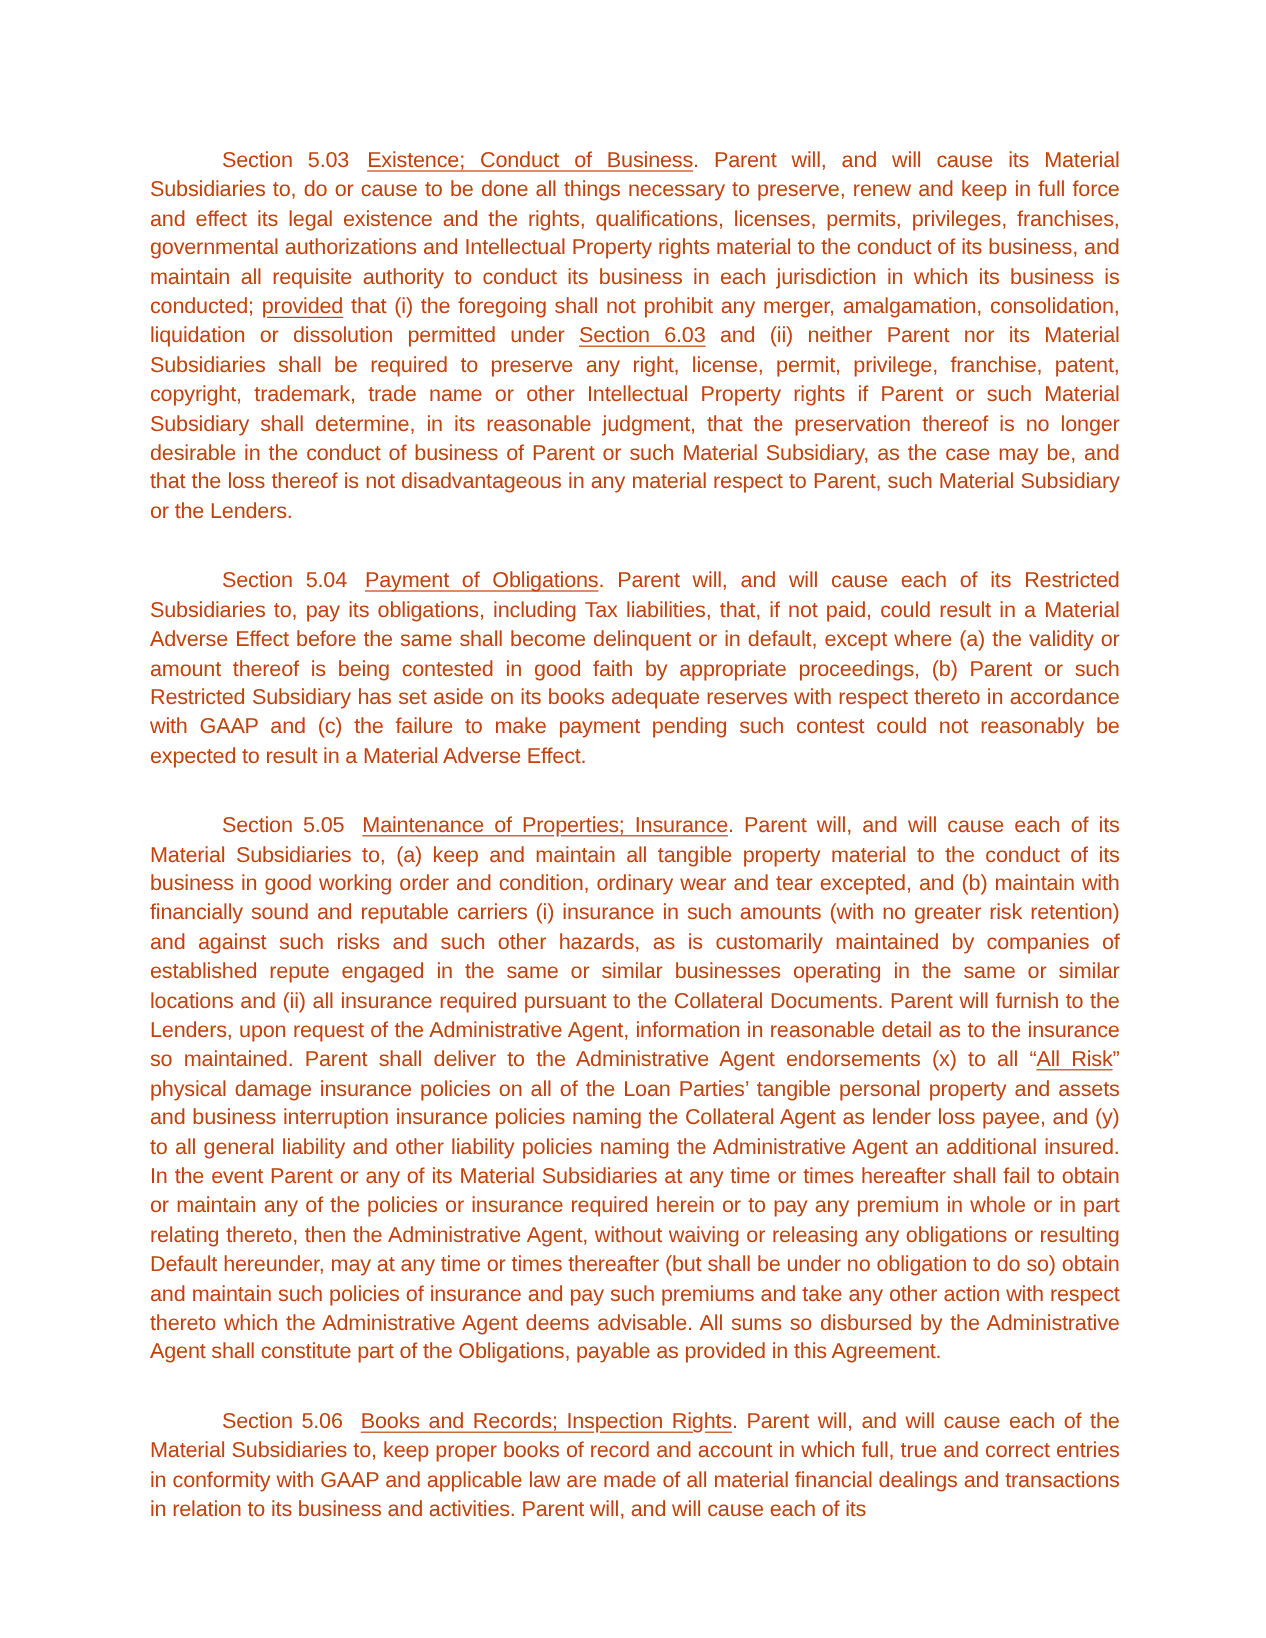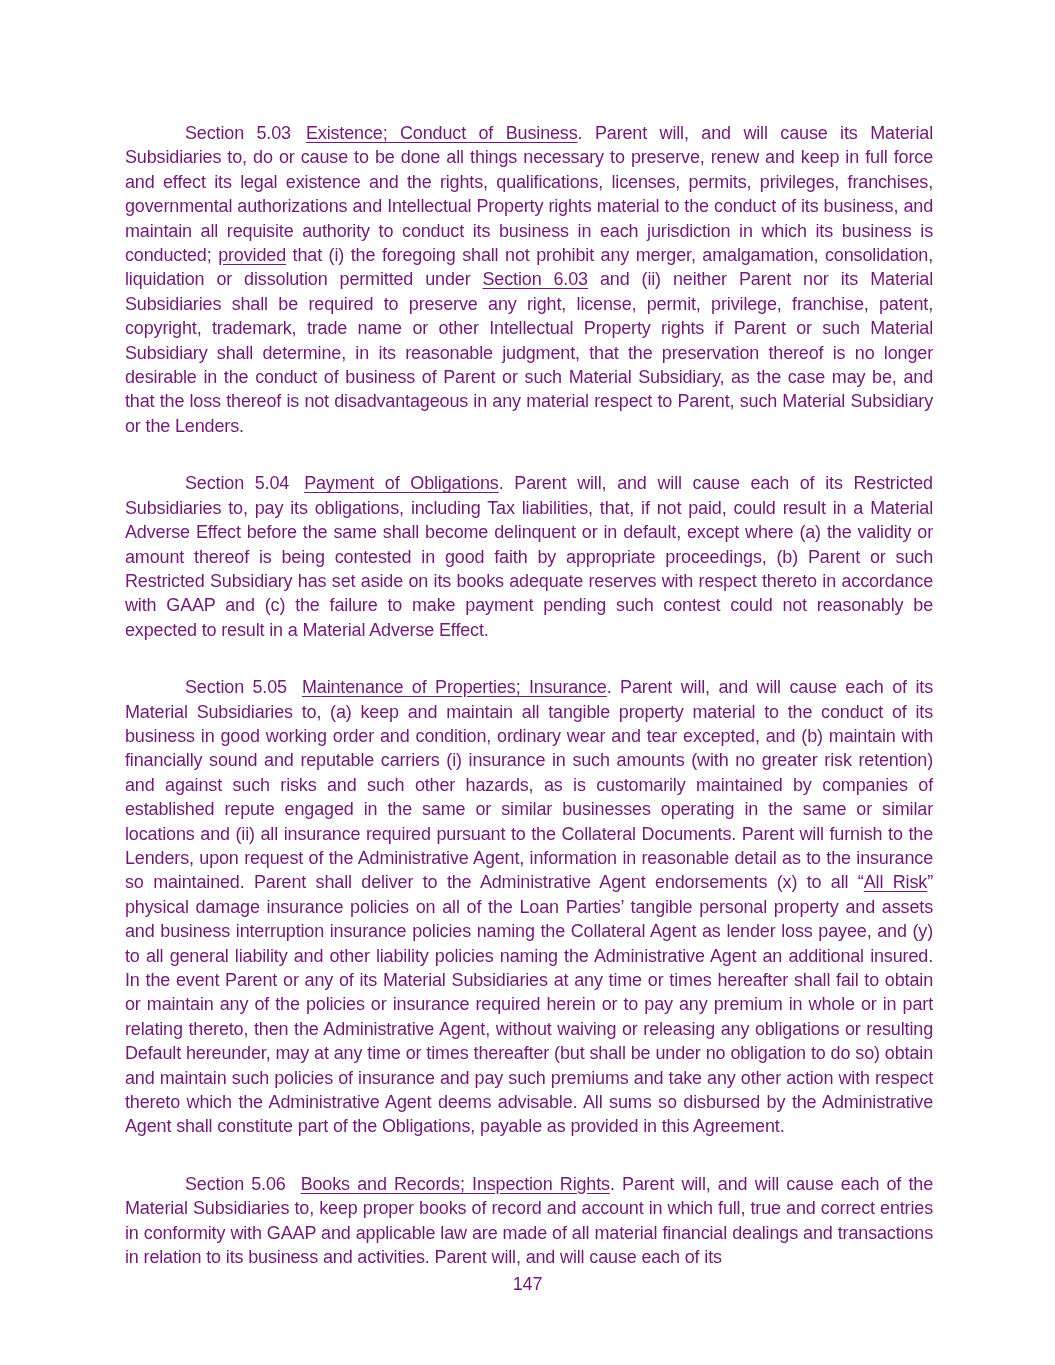--- a/index.html
+++ b/index.html
@@ -5,21 +5,21 @@
   html, body {
     margin: 0;
     padding: 0;
     background: #ffffff;
   }
   .page {
     position: relative;
     width: 1055px;
     height: 1365px;
     background: #ffffff;
-    color: #701a75;
+    color: #c2410c;
     font-family: "Liberation Sans", "DejaVu Sans", sans-serif;
     font-size: 18px;
     line-height: 24.4px;
     letter-spacing: -0.15px;
     box-sizing: border-box;
     overflow: hidden;
   }
   .content {
     position: absolute;
     top: 121px;
@@ -68,16 +68,13 @@
     <p class="section">
       <span class="sec-label">Section 5.05</span><span class="u">Maintenance of Properties; Insurance</span><span>.</span><span><span>  Parent will, and will cause each of its Material Subsidiaries to, (a) keep and maintain all tangible property material to the conduct of its business in good working order and condition, ordinary wear and tear excepted, and (b) maintain with financially sound and reputable carriers (i) insurance in such amounts (with no greater risk retention) and against such risks and such other hazards, as is customarily maintained by companies of established repute engaged in the same or similar businesses operating in the same or similar locations and (ii) all insurance required pursuant to the Collateral Documents.  Parent will furnish to the Lenders, upon request of the Administrative Agent, information in reasonable detail as to the insurance so maintained.  Parent shall deliver to the Administrative Agent endorsements (x) to all “</span><span class="u">All Risk</span><span>” physical damage insurance policies on all of the Loan Parties’ tangible personal property and assets and business interruption insurance policies naming the Collateral Agent as lender loss payee, and (y) to all general liability and other liability policies naming the Administrative Agent an additional insured.  In the event Parent or any of its Material Subsidiaries at any time or times hereafter shall fail to obtain or maintain any of the policies or insurance required herein or to pay any premium in whole or in part relating thereto, then the Administrative Agent, without waiving or releasing any obligations or resulting Default hereunder, may at any time or times thereafter (but shall be under no obligation to do so) obtain and maintain such policies of insurance and pay such premiums and take any other action with respect thereto which the Administrative Agent deems advisable.  All sums so disbursed by the Administrative Agent shall constitute part of the Obligations, payable as provided in this Agreement.</span></span>
     </p>
 
     <p class="section">
       <span class="sec-label">Section 5.06</span><span class="u">Books and Records; Inspection Rights</span><span>.</span><span><span>  Parent will, and will cause each of the Material Subsidiaries to, keep proper books of record and account in which full, true and correct entries in conformity with GAAP and applicable law are made of all material financial dealings and transactions in relation to its business and activities.  Parent will, and will cause each of its</span></span>
     </p>
 
   </div>
 
-  <div class="footer">
-    <span>147</span>
-  </div>
 </div>
 
 </body></html>

